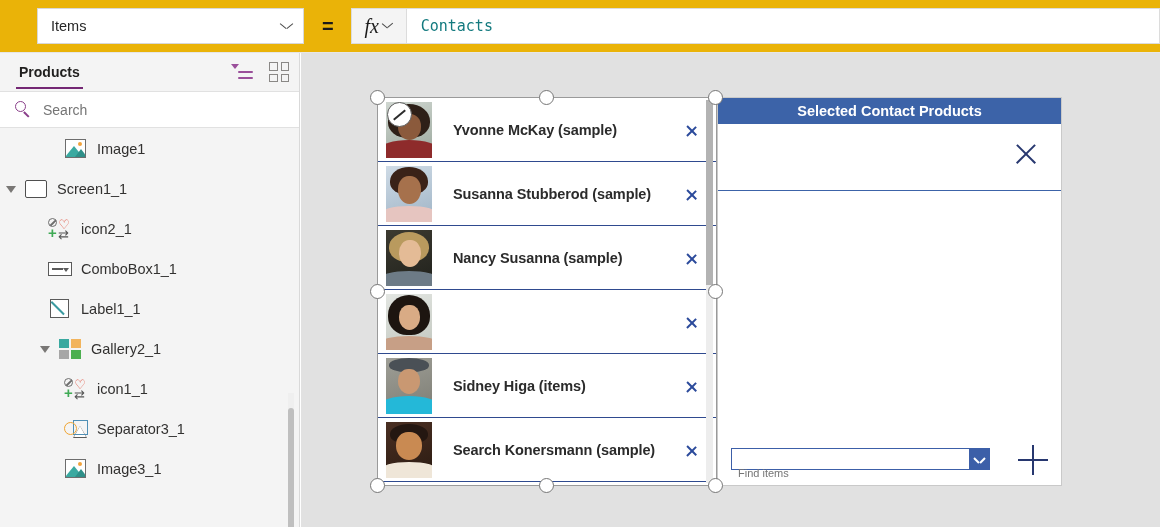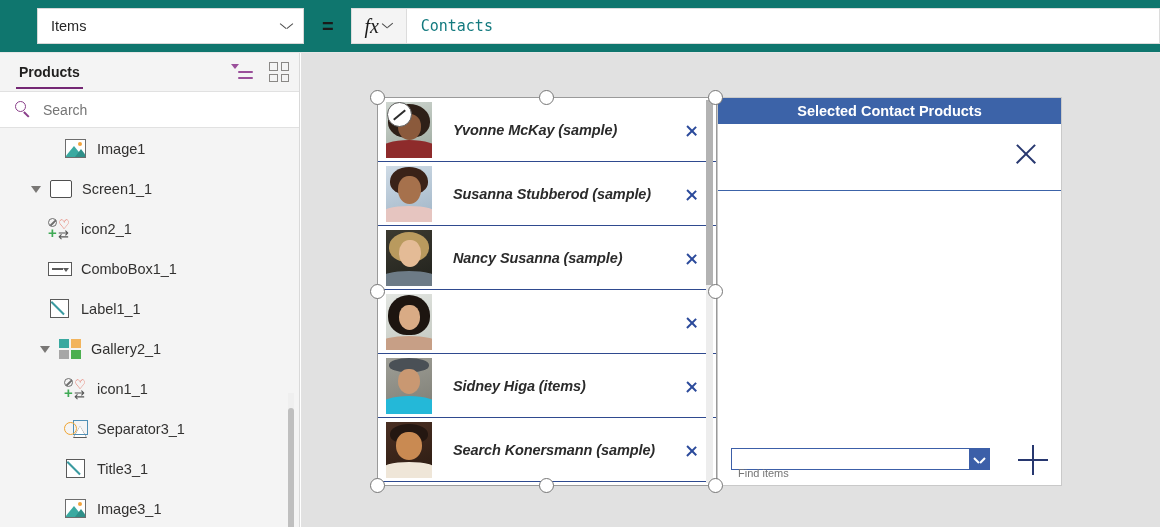--- a/index.html
+++ b/index.html
@@ -5,21 +5,21 @@
   * { box-sizing: border-box; margin: 0; padding: 0; }
   html, body {
     width: 1160px; height: 527px;
     font-family: "Liberation Sans", sans-serif;
     background: #ffffff; overflow: hidden;
   }
 
   
   #formula-bar {
     position: absolute; left: 0; top: 0; width: 1160px; height: 53px;
-    background: #0f766e; border-bottom: 1px solid #e6e6e6;
+    background: #eab308; border-bottom: 1px solid #e6e6e6;
     display: flex; align-items: center;
   }
   #prop-select {
     margin-left: 37px; width: 267px; height: 36px;
     background: #ffffff; border: 1px solid #d8d8d8;
     display: flex; align-items: center; padding: 0 10px 0 13px;
     font-size: 14.5px; color: #262626;
   }
   #prop-select .lbl { flex: 1; }
   .chev-dn {
@@ -194,21 +194,21 @@
   }
 
   
   #gallery-wrap { position: absolute; left: 76px; top: 44px; width: 340px; height: 389px; }
   #gallery {
     position: absolute; inset: 0; background: #ffffff;
     border: 1px solid #9a9a9a; overflow: hidden;
   }
   .grow {
     height: 64px; border-bottom: 1px solid #2f4a8f; position: relative;
-    display: flex; align-items: center; padding-left: 8px; font-style: italic;
+    display: flex; align-items: center; padding-left: 8px;
   }
   .grow:last-child { border-bottom: none; }
   .thumb { width: 46px; height: 56px; flex: none; position: relative; overflow: hidden; }
   .gname { margin-left: 21px; font-size: 14.5px; color: #2b2b2b; font-weight: bold;
     letter-spacing: -0.1px; }
   .chev-r { position: absolute; right: 18px; top: 50%; width: 11px; height: 18px;
     margin-top: -9px; }
   .chev-r::before, .chev-r::after {
     content: ""; position: absolute; left: 0; width: 13px; height: 2.2px; background: #2b4a9b;
   }
@@ -343,21 +343,21 @@
       <span class="tico">
         <span class="g-image">
             <span class="mtn"></span>
             <span class="mtn2"></span>
             <span class="sun"></span>
           </span>
       </span>
       <span class="tlbl">Image1</span>
     </div>
 
-    <div class="tnode" style="padding-left:25px">
+    <div class="tnode" style="padding-left:0">
       <span class="tw">
           <span class="caret open"></span>
         </span>
       <span class="tico">
           <span class="g-screen"></span>
         </span>
       <span class="tlbl">Screen1_1</span>
     </div>
 
     <div class="tnode" style="padding-left:46px">
@@ -423,28 +423,20 @@
         <span class="g-sep">
             <span class="tri2o"></span>
             <span class="tri2"></span>
             <span class="sq"></span>
             <span class="circ"></span>
           </span>
       </span>
       <span class="tlbl">Separator3_1</span>
     </div>
 
-    <div class="tnode" style="padding-left:62px">
-      <span class="tico">
-        <span class="g-label">
-            <span class="pen"></span>
-          </span>
-      </span>
-      <span class="tlbl">Title3_1</span>
-    </div>
 
     <div class="tnode" style="padding-left:62px">
       <span class="tico">
         <span class="g-image">
             <span class="mtn"></span>
             <span class="mtn2"></span>
             <span class="sun"></span>
           </span>
       </span>
       <span class="tlbl">Image3_1</span>

